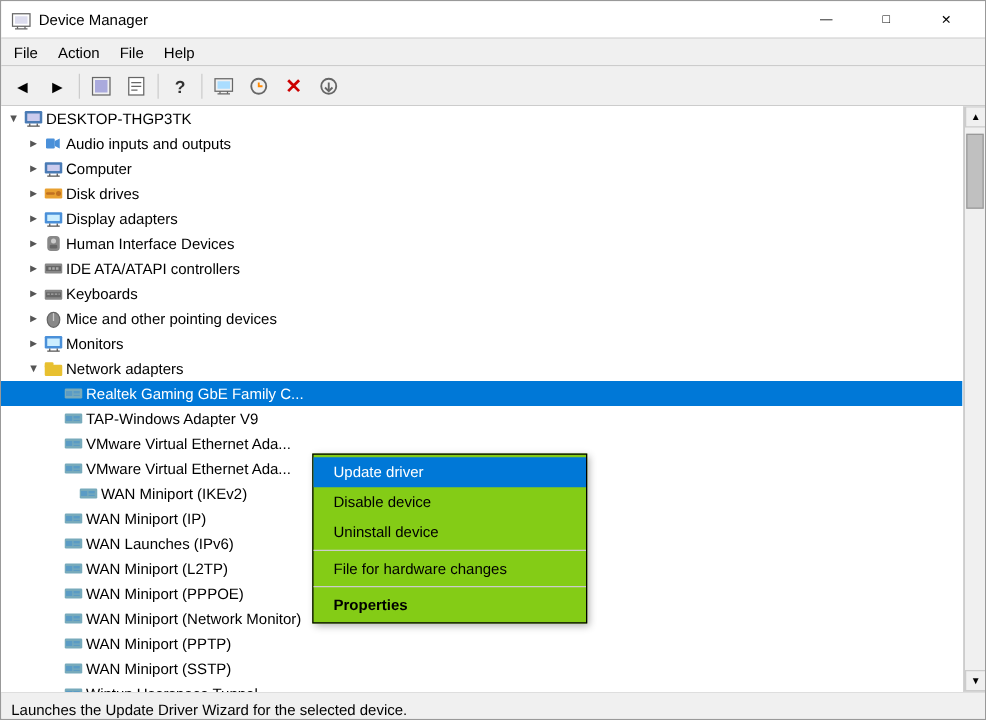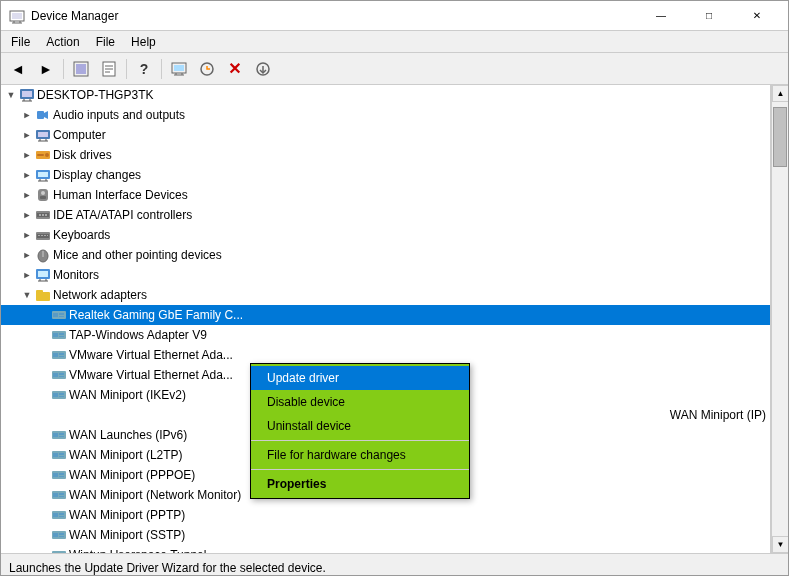--- a/index.html
+++ b/index.html
@@ -365,21 +365,21 @@
         <span class="expander">►</span>
         <span class="item-icon">
           <svg width="16" height="16">
               <rect x="1" y="3" width="14" height="9" fill="#4a90d9" rx="1"></rect>
               <rect x="3" y="5" width="10" height="5" fill="#cef"></rect>
               <line x1="5" y1="12" x2="5" y2="14" stroke="#555"></line>
               <line x1="11" y1="12" x2="11" y2="14" stroke="#555"></line>
               <line x1="3" y1="14" x2="13" y2="14" stroke="#555"></line>
             </svg>
         </span>
-        <span class="item-text">Display changes</span>
+        <span class="item-text">Display adapters</span>
       </div>
 
       <div class="tree-item" style="padding-left:18px;">
         <span class="expander">►</span>
         <span class="item-icon">
           <svg width="16" height="16">
               <rect x="3" y="2" width="10" height="12" fill="#888" rx="3"></rect>
               <circle cx="8" cy="6" r="2" fill="#ccc"></circle>
               <rect x="5" y="9" width="6" height="3" fill="#666" rx="1"></rect>
             </svg>
@@ -499,34 +499,34 @@
           <svg width="16" height="16">
               <rect x="1" y="4" width="14" height="8" fill="#7ab" rx="1"></rect>
               <rect x="2" y="6" width="5" height="4" fill="#5a9bc5"></rect>
               <rect x="8" y="6" width="5" height="2" fill="#5a9bc5"></rect>
               <rect x="8" y="9" width="5" height="1" fill="#5a9bc5"></rect>
             </svg>
         </span>
         <span class="item-text">VMware Virtual Ethernet Ada...</span>
       </div>
 
-      <div class="tree-item" style="padding-left:34px;">
+      <div class="tree-item" style="padding-left:46px;">
         <span class="expander"> </span>
         <span class="item-icon">
           <svg width="16" height="16">
               <rect x="1" y="4" width="14" height="8" fill="#7ab" rx="1"></rect>
               <rect x="2" y="6" width="5" height="4" fill="#5a9bc5"></rect>
               <rect x="8" y="6" width="5" height="2" fill="#5a9bc5"></rect>
               <rect x="8" y="9" width="5" height="1" fill="#5a9bc5"></rect>
             </svg>
         </span>
         <span class="item-text">WAN Miniport (IKEv2)</span>
       </div>
 
-      <div class="tree-item" style="padding-left:34px;justify-content:space-between;">
+      <div class="tree-item" style="padding-left:34px;">
         <span class="expander"> </span>
         <span class="item-icon">
           <svg width="16" height="16">
               <rect x="1" y="4" width="14" height="8" fill="#7ab" rx="1"></rect>
               <rect x="2" y="6" width="5" height="4" fill="#5a9bc5"></rect>
               <rect x="8" y="6" width="5" height="2" fill="#5a9bc5"></rect>
               <rect x="8" y="9" width="5" height="1" fill="#5a9bc5"></rect>
             </svg>
         </span>
         <span class="item-text">WAN Miniport (IP)</span>

